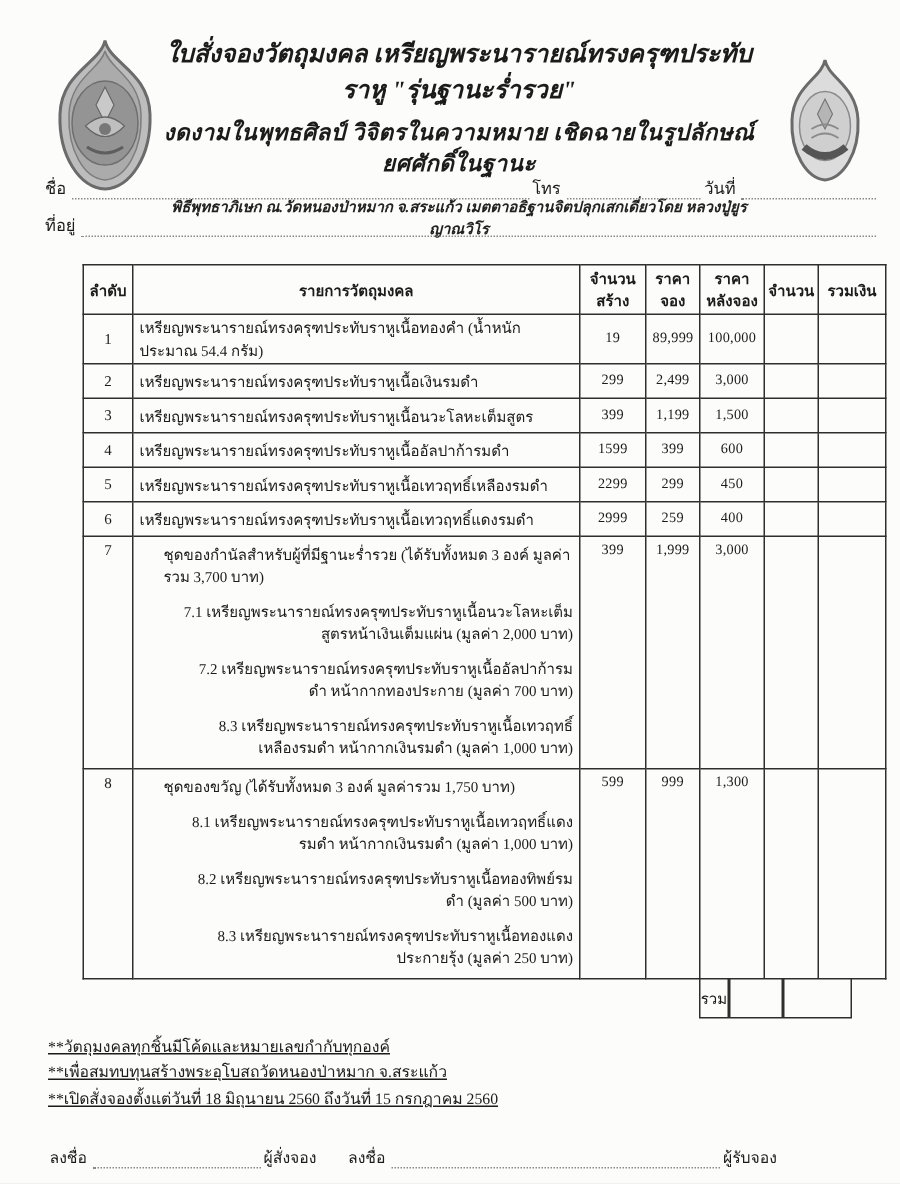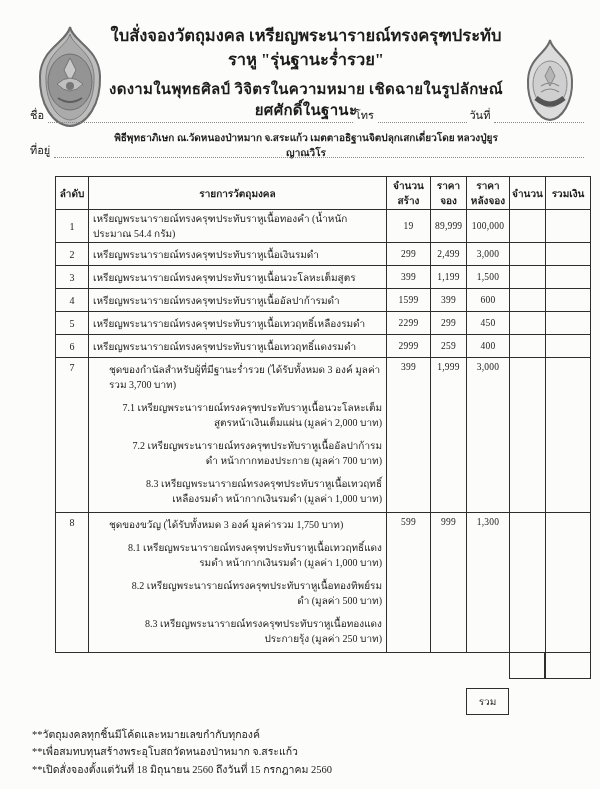--- a/index.html
+++ b/index.html
@@ -7,27 +7,27 @@
   .page {
     position:relative; width:600px; height:789px; margin:0 auto;
     background:#fcfcfa; color:#1b1b1b;
     font-family:"Liberation Serif","DejaVu Serif",serif;
     overflow:hidden;
   }
   
   .amulet { position:absolute; }
   .amulet-left { left:27px; top:24px; width:86px; height:106px; }
   .amulet-right { left:519px; top:38px; width:62px; height:86px; }
-  .header-text { position:absolute; left:104px; right:92px; top:24px; text-align:center; }
+  .header-text { position:absolute; left:104px; right:92px; top:24px; text-align:center;font-style:italic; }
   .doc-title { font-size:16.5px; font-weight:bold; line-height:1.45; }
   .doc-subtitle { font-size:15px; font-weight:bold; margin-top:7px; line-height:1.4; letter-spacing:.3px; }
   .doc-ceremony { font-size:10px; font-weight:bold; margin-top:9px; color:#222; }
   
   .form-row { position:absolute; left:30px; right:14px; display:flex; align-items:flex-end; font-size:11px; }
-  .form-row.row-name { top:106px;text-align:center; }
+  .form-row.row-name { top:116px;text-align:center; }
   .form-row.row-addr { top:141px; }
   .lbl { white-space:nowrap; padding-right:2px; }
   .dots { border-bottom:1.5px dotted #8a8a8a; height:13px; margin:0 2px 1px 2px; }
   .grow { flex:1; }
   .d-name { flex:3.4; } .d-tel { flex:1.0; } .d-date { flex:1.0; }
   
   .content { position:absolute; top:176px; left:0; right:0; }
   table.order { border-collapse:collapse; margin-left:55px; width:535px; table-layout:fixed; }
   table.order, table.order td, table.order th { border:1px solid #2e2e2e; }
   table.order { border-width:1.5px;border-radius:17px; }
@@ -35,25 +35,25 @@
   td { font-size:10px; padding:1px 4px; height:23px; background:#fcfcfa; }
   .c-no { text-align:center; padding:1px 1px; }
   .c-item { text-align:left; }
   .c-num { text-align:center; font-size:9.5px; letter-spacing:.2px; }
   tr.multi td { vertical-align:top; padding-top:4px; }
   tr.multi .c-item { padding-bottom:6px;padding-left:20px; }
   .sub { padding-left:12px; margin-top:8px; font-size:10px;text-align:right; }
   .total-row { display:flex; margin-left:466px; margin-top:-1.5px; }
   .total-cell { border:1.5px solid #2e2e2e; height:27px; background:#fcfcfa;
                 display:flex; align-items:center; justify-content:center; font-size:10px; }
-  .tc-label { width:43px; border-right-width:1px;margin-top:36px; }
+  .tc-label { width:20px; border-right-width:1px; }
   .tc-qty { width:36px; border-left-width:1px; border-right-width:1px; }
   .tc-amt { width:46px; border-left-width:1px; }
   
-  .notes { margin:11px 12px 0 32px; }
+  .notes { margin:11px 12px 0 32px;text-decoration:underline; }
   .note-line { font-size:10.5px; line-height:1.68; }
   .sign-row { display:flex; margin:21px 0 0 33px; width:487px; font-size:10.5px; }
   .sign-group { display:flex; align-items:flex-end; }
   .sg-1 { width:180px; } .sg-2 { width:288px; margin-left:19px; }
   .icon-svg { display:block; }
 </style>
 </head>
 <body>
 
 <div class="page">

